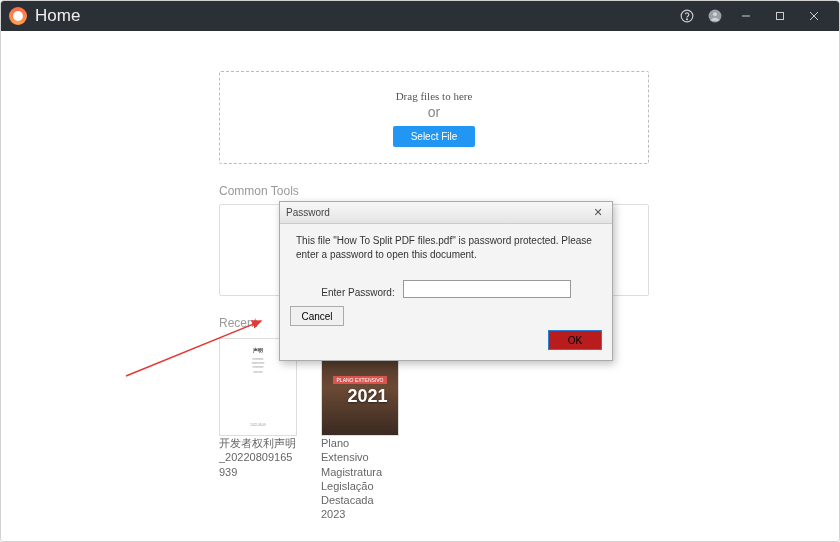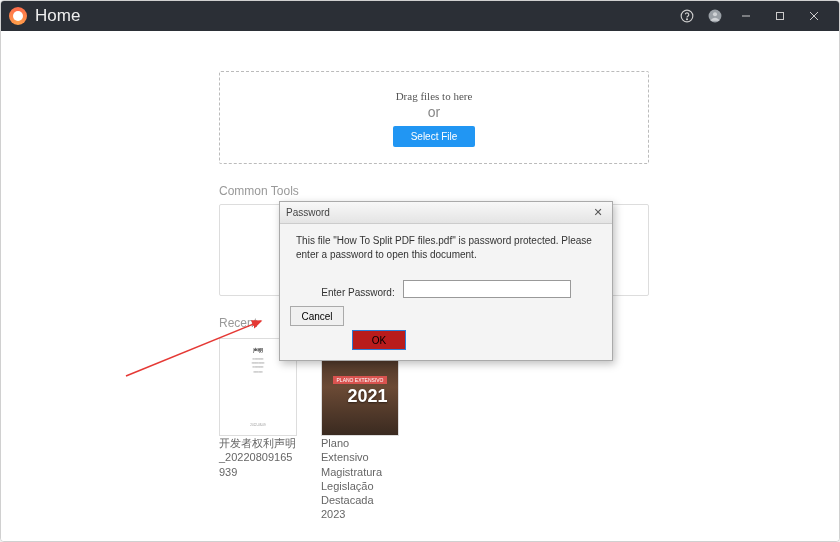--- a/index.html
+++ b/index.html
@@ -53,21 +53,21 @@
 
 .dialog { position: absolute; left: 278px; top: 200px; width: 334px; background: #f4f4f4; border: 1px solid #aaa; box-shadow: 2px 3px 8px rgba(0,0,0,.25); }
 .dlg-title { height: 22px; background: linear-gradient(#f8f8f8,#e4e4e4); border-bottom: 1px solid #ccc; display: flex; align-items: center; padding: 0 6px; font-size: 10px; color: #444; }
 .dlg-title-spacer { flex: 1; }
 .dlg-close { width: 16px; height: 16px; display: flex; align-items: center; justify-content: center; color: #555; cursor: pointer; font-size: 11px; }
 .dlg-body { padding: 10px 16px 6px; }
 .dlg-msg { font-size: 10px; color: #333; line-height: 1.4; margin-bottom: 18px; }
 .dlg-row { display: flex; align-items: flex-end; justify-content: center; gap: 8px; margin-bottom: 2px; }
 .dlg-row label { font-size: 10px; color: #333; }
 .dlg-row input { width: 168px; height: 18px; border: 1px solid #999; padding: 0 4px; font-size: 10px; }
-.dlg-buttons { display: flex; justify-content: flex-start; gap: 8px; padding: 0 10px 10px; }
+.dlg-buttons { display: flex; justify-content: space-between; gap: 8px; padding: 0 10px 10px; }
 .dlg-btn { min-width: 54px; height: 20px; font-size: 10px; border: 1px solid #aaa; background: #f0f0f0; cursor: pointer; }
 .dlg-btn.primary { border: 1px solid #2d7cd6; background: #b91c1c; margin-top: 24px; }
 </style>
 </head>
 <body>
 
 <div class="window">
   <div class="titlebar">
     <span class="app-logo"></span>
     <span class="titlebar-title">Home</span>

